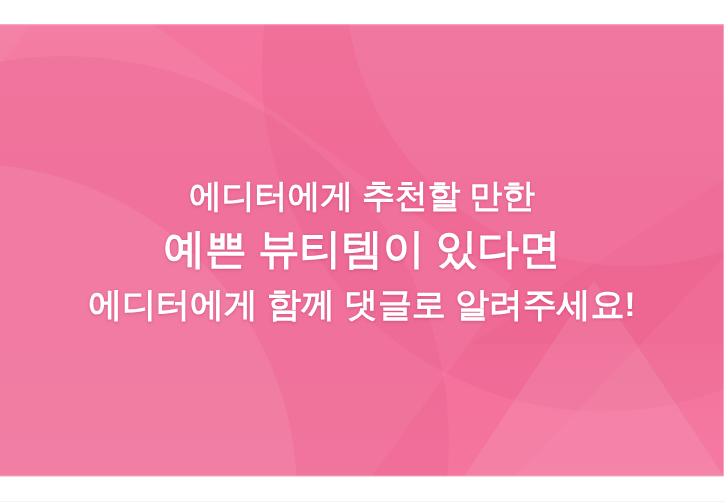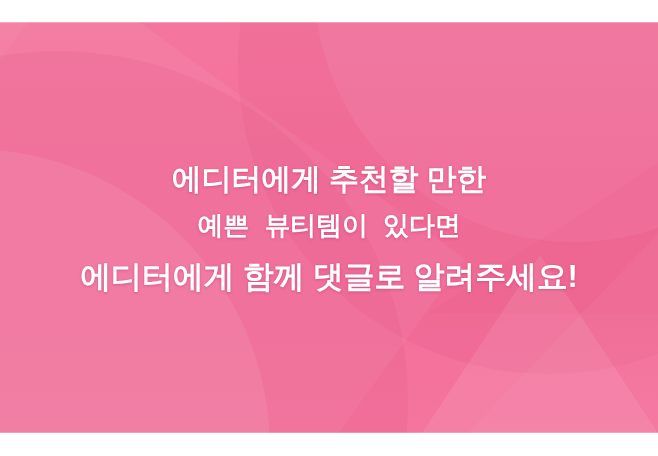--- a/index.html
+++ b/index.html
@@ -184,21 +184,21 @@
     color: #ffffff;
     font-size: 31px;
     line-height: 49px;
     font-weight: 700;
     letter-spacing: -0.2px;
     white-space: nowrap;
     text-shadow: 0 1px 3px rgba(168, 30, 78, 0.30),
                  0 0 1px rgba(168, 30, 78, 0.25);
   }
   .headline-line.line-1 { font-size: 30px; }
-  .headline-line.line-2 { font-size: 26px; font-family: Liberation Mono, monospace; }
+  .headline-line.line-2 { font-size: 38px; }
   .headline-line.line-3 { font-size: 31px; }
 </style>
 </head>
 <body>
 
 <div id="banner-canvas">
 
   <div id="banner-panel">
 
     <div class="bg-base-sheen"></div>

